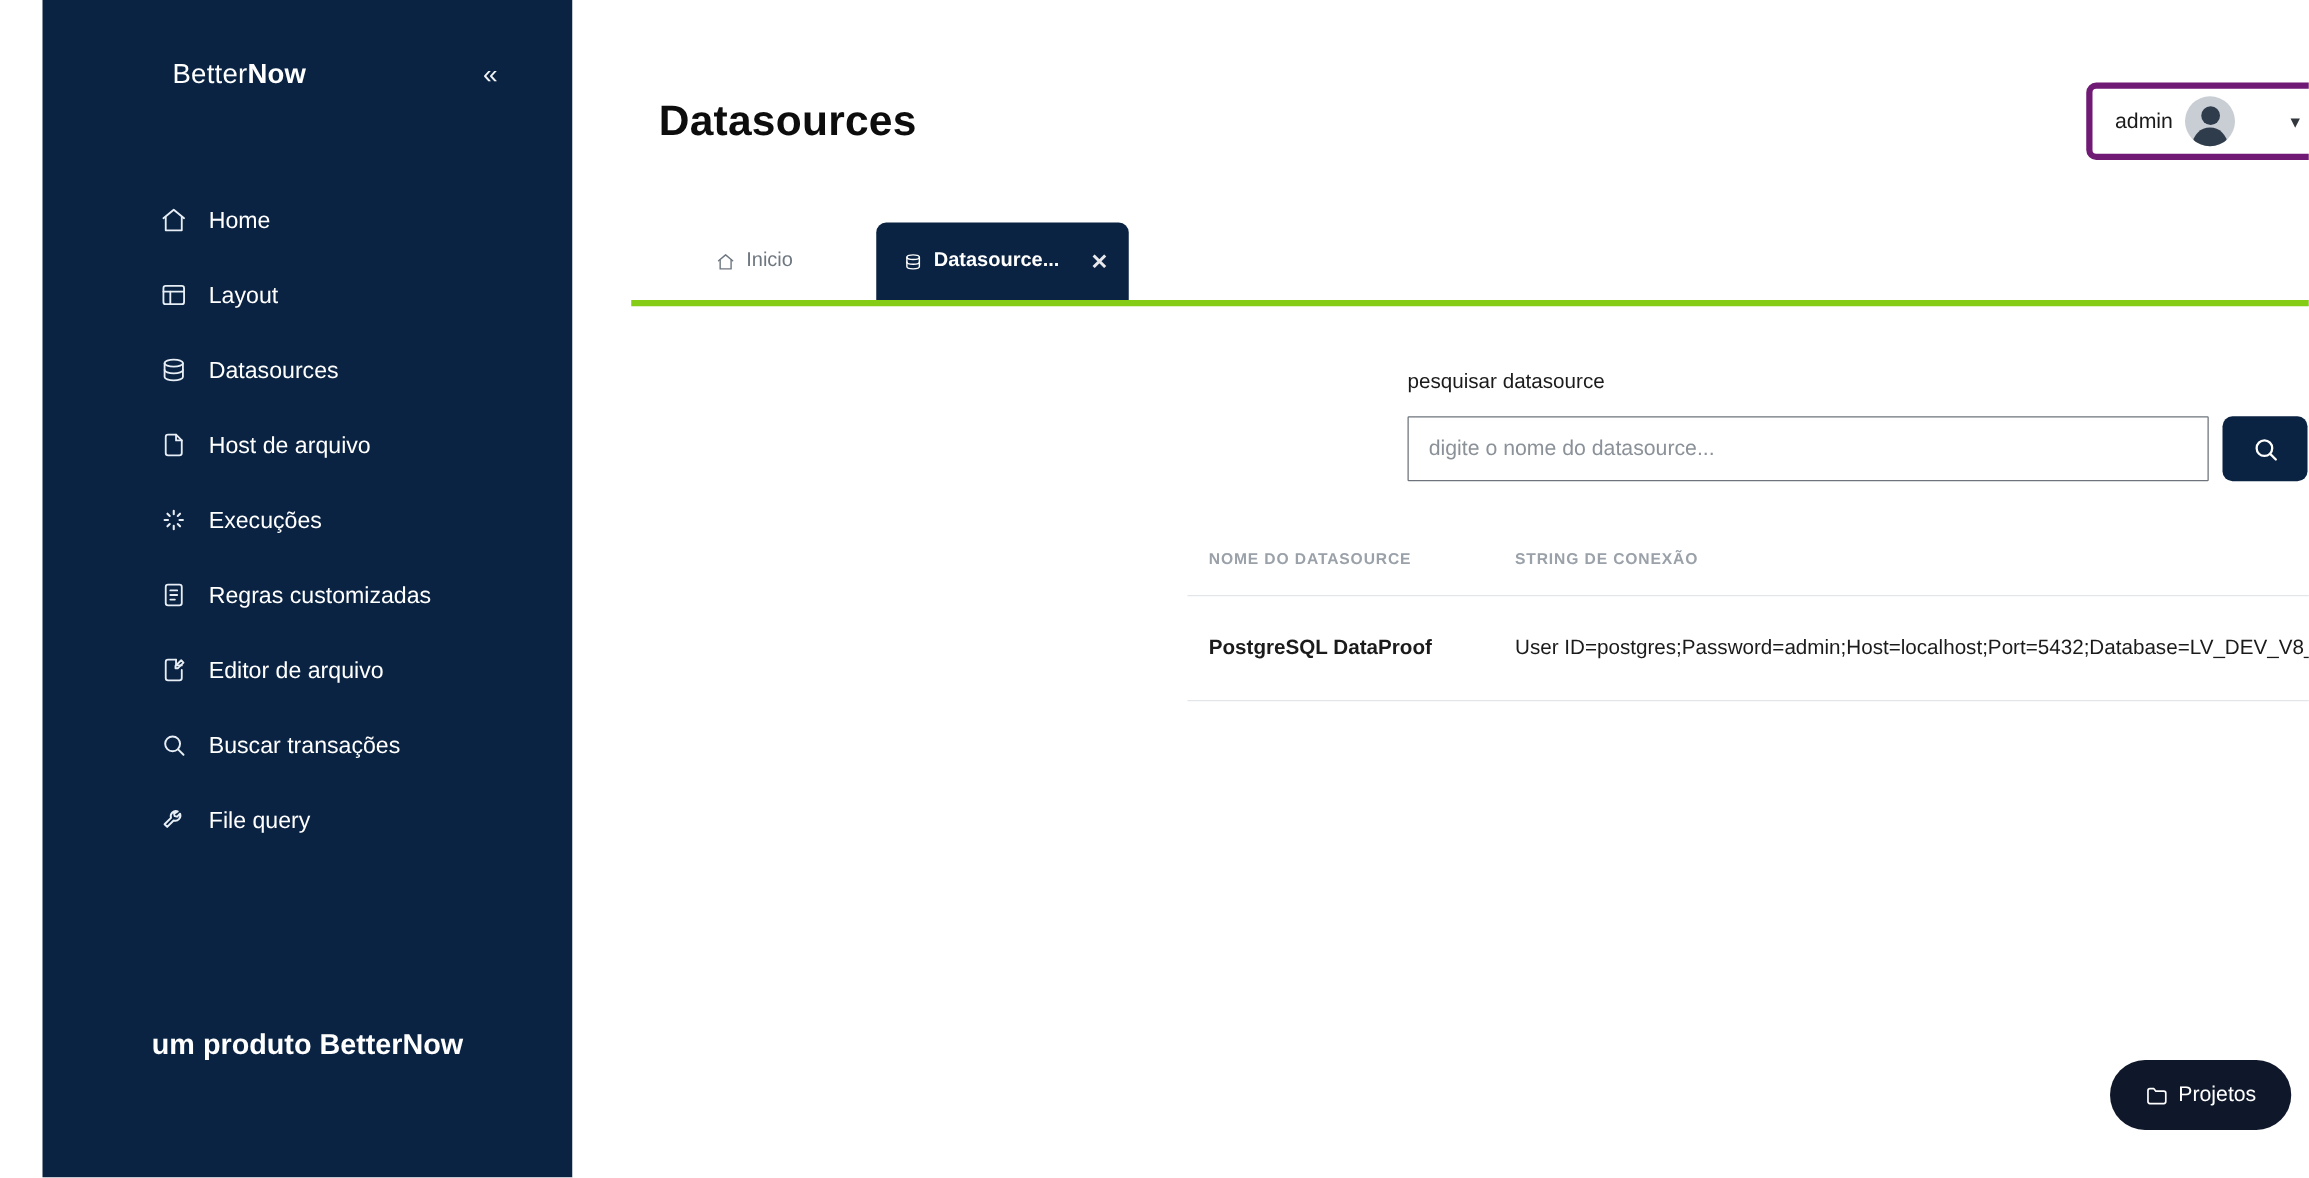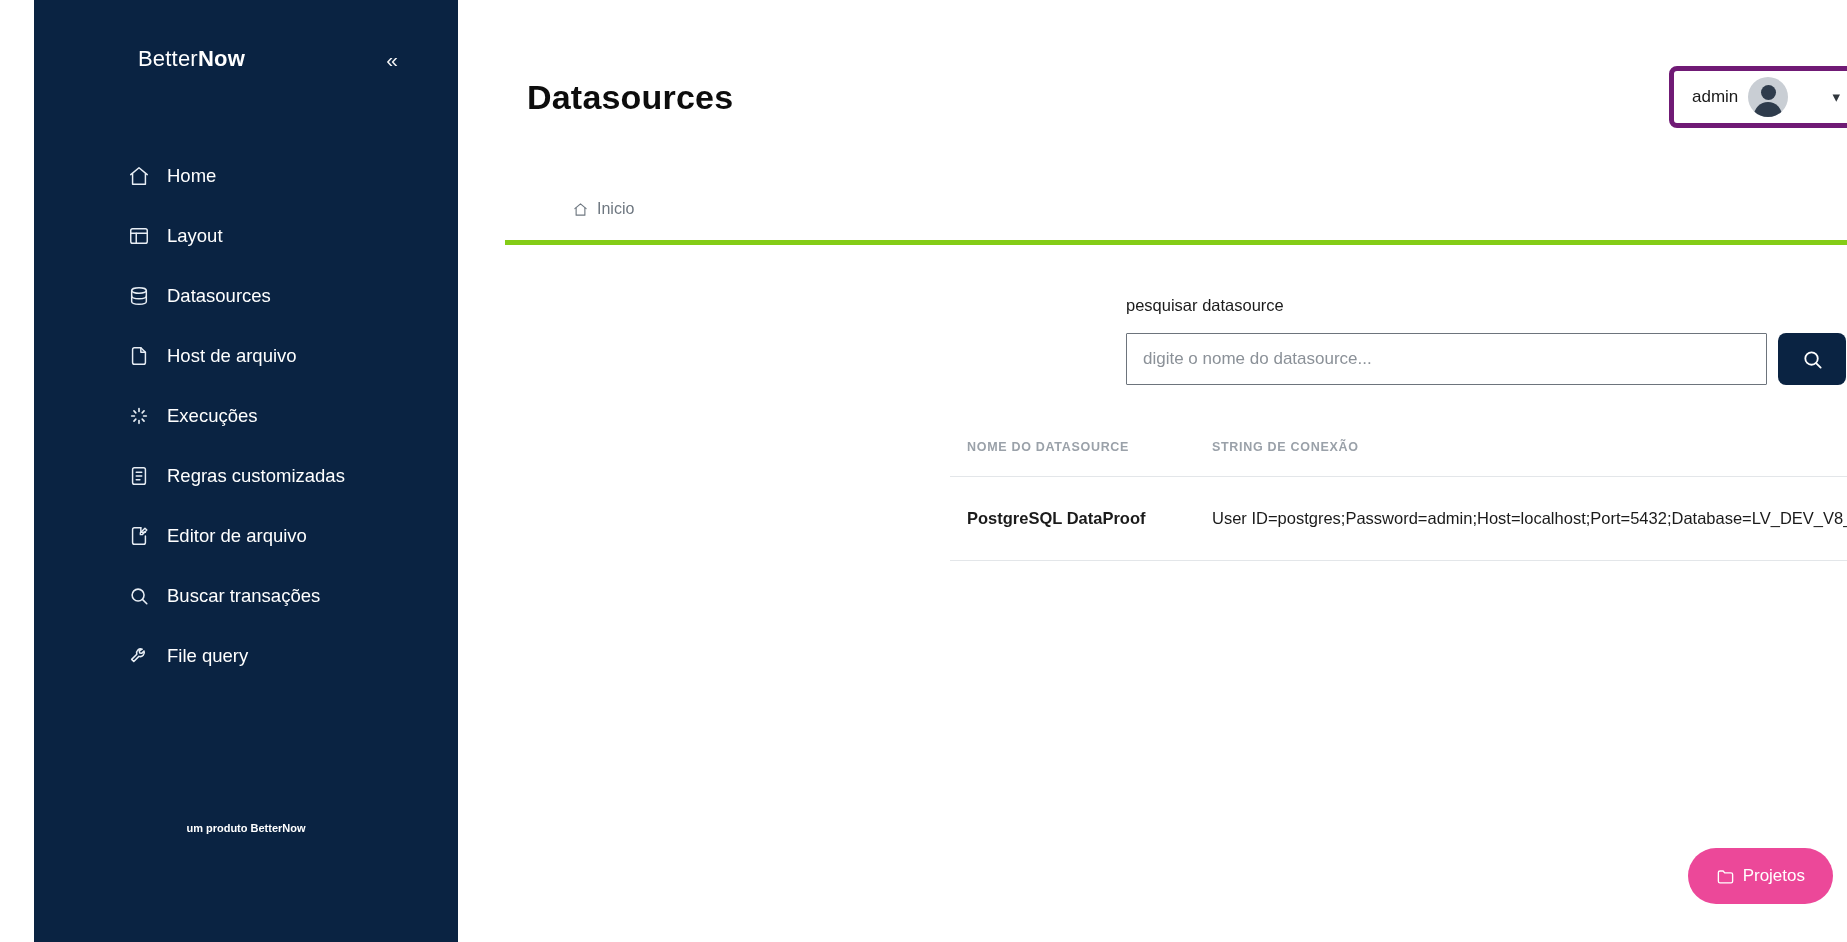--- a/index.html
+++ b/index.html
@@ -73,21 +73,21 @@
     font-size: 18.5px;
     font-weight: 400;
     white-space: nowrap;
   }
   .sidebar-footer {
     position: absolute;
     left: 0;
     right: 0;
     top: 822px;
     text-align: center;
-    font-size: 11px;
+    font-size: 23px;
     font-weight: 600;
     color: #ffffff;
   }
 
   
   .main {
     flex: 1 1 auto;
     position: relative;
     background: #ffffff;
     height: 942px;
@@ -252,21 +252,21 @@
   }
   .td-name { width: 262px; padding-left: 17px; font-weight: 700; }
   .td-conn { width: 890px; }
 
   
   .projects-fab {
     position: absolute;
     right: 48px;
     bottom: 38px;
     height: 56px;
-    background: #ec4899;
+    background: #0f172a;
     color: #ffffff;
     border: none;
     border-radius: 28px;
     display: flex;
     align-items: center;
     gap: 8px;
     padding: 0 28px;
     font-size: 17px;
     font-family: "Liberation Sans", sans-serif;
     cursor: pointer;
@@ -409,20 +409,31 @@
 
     <div class="tabbar">
       <div class="tab inactive">
         <span>
           <svg width="15" height="15" viewBox="0 0 24 24" fill="none" stroke="#6e7780" stroke-width="1.8" stroke-linecap="round" stroke-linejoin="round">
               <path d="M3 10.5 12 3l9 7.5"></path>
               <path d="M5 9.5V21h14V9.5"></path>
             </svg>
         </span>
         <span>Inicio</span>
+      </div>
+      <div class="tab active">
+        <span>
+          <svg width="15" height="15" viewBox="0 0 24 24" fill="none" stroke="#ffffff" stroke-width="1.8" stroke-linecap="round" stroke-linejoin="round">
+              <ellipse cx="12" cy="6" rx="8" ry="3"></ellipse>
+              <path d="M4 6v6c0 1.7 3.6 3 8 3s8-1.3 8-3V6"></path>
+              <path d="M4 12v6c0 1.7 3.6 3 8 3s8-1.3 8-3v-6"></path>
+            </svg>
+        </span>
+        <span>Datasource...</span>
+        <span class="tab-close">✕</span>
       </div>
     </div>
 
     <label class="search-label">pesquisar datasource</label>
     <input class="search-input" type="text" placeholder="digite o nome do datasource..." style="">
     <button class="search-btn">
       <span>
         <svg width="23" height="23" viewBox="0 0 24 24" fill="none" stroke="#ffffff" stroke-width="1.9" stroke-linecap="round">
             <circle cx="11" cy="11" r="6.5"></circle>
             <path d="M16 16l4.5 4.5"></path>

